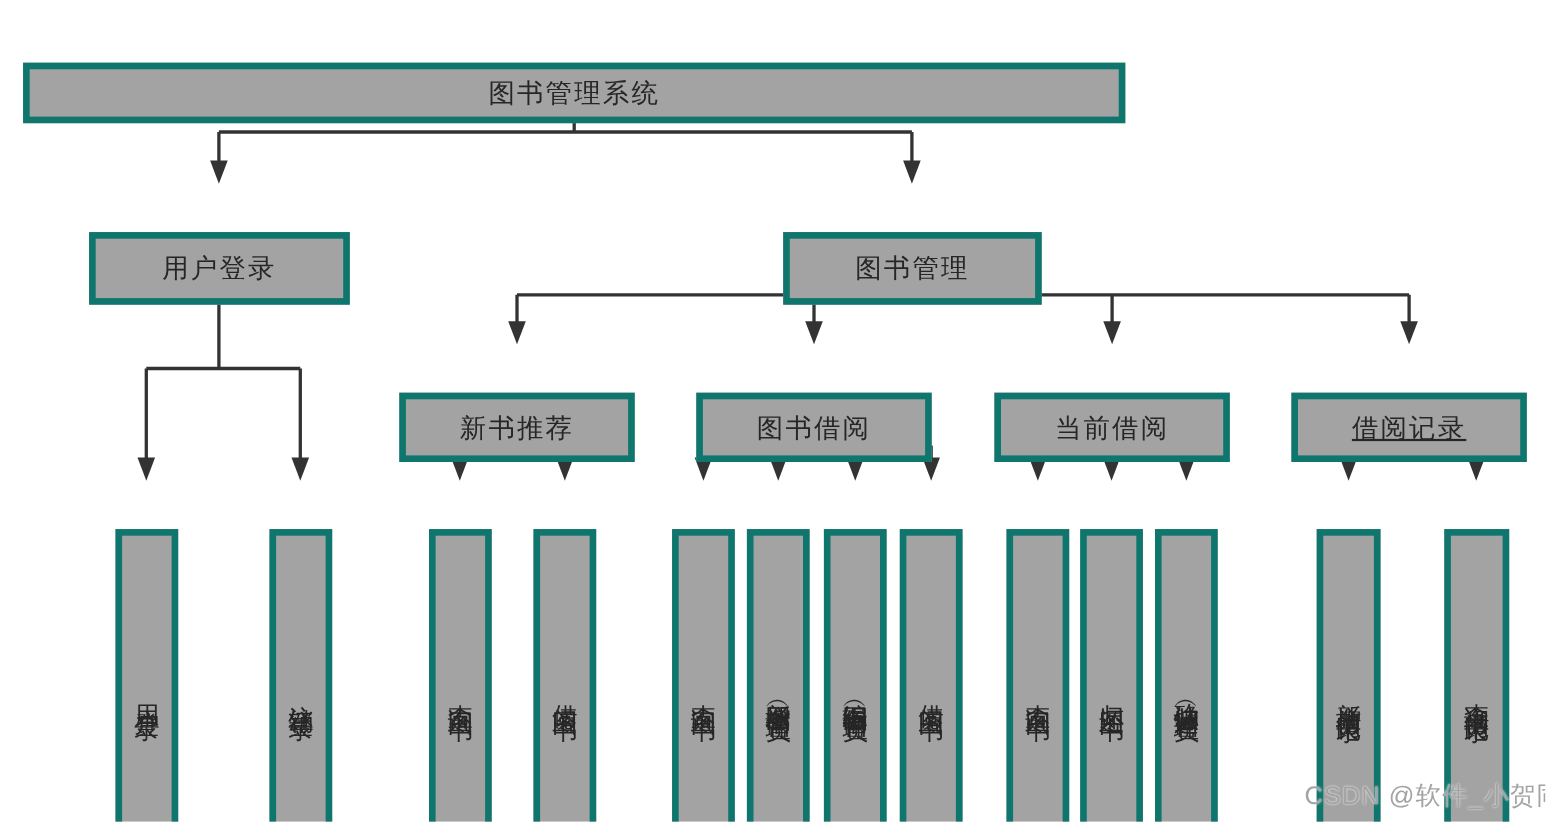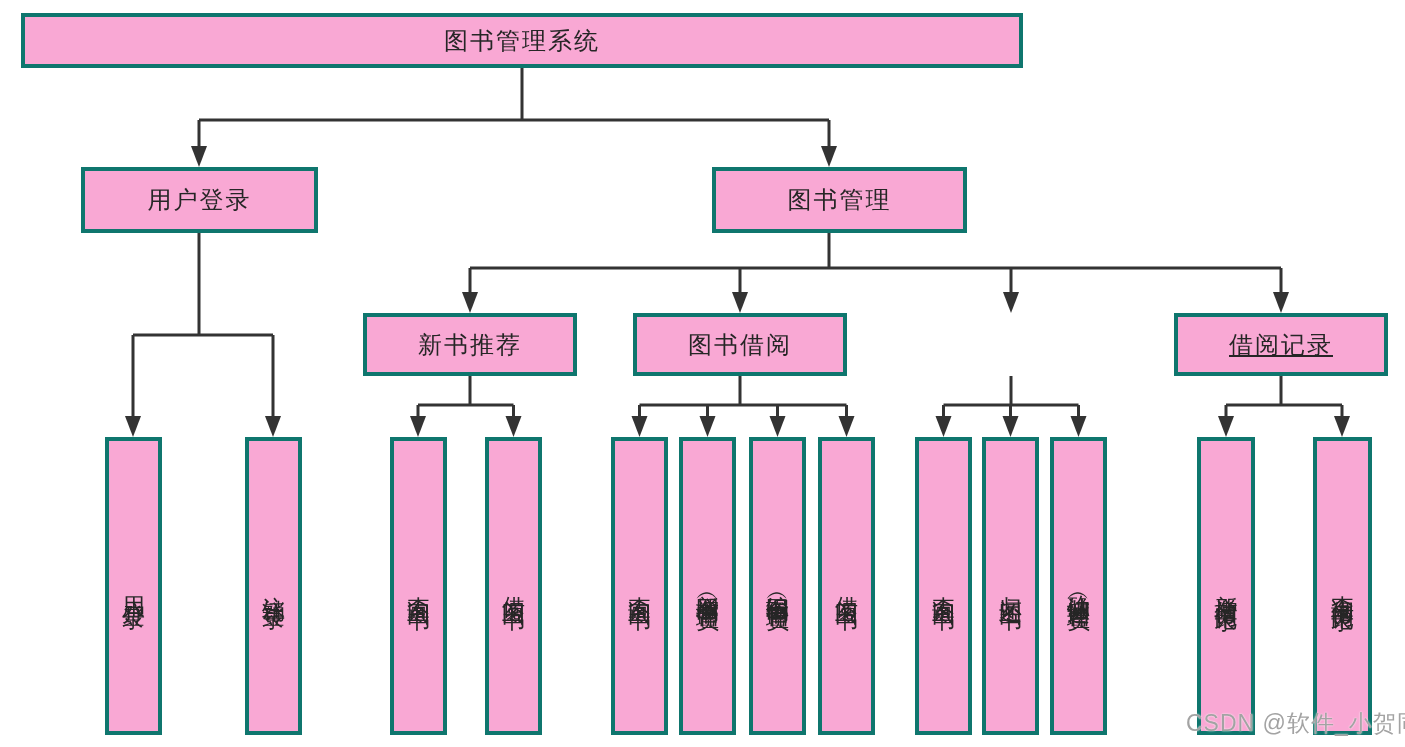--- a/index.html
+++ b/index.html
@@ -9,43 +9,44 @@
     height: 747px;
     background: #ffffff;
     font-family: "Liberation Sans", "DejaVu Sans", sans-serif;
     overflow: hidden;
   }
   svg.wires { position: absolute; left: 0; top: 0; z-index: 1; }
   .node {
     position: absolute;
     z-index: 2;
     box-sizing: border-box;
-    background: #f9a8d4;
-    border: 4px solid #0f766e;
+    background: #a3a3a3;
+    border: 6px solid #0f766e;
     color: #262626;
     display: flex;
     align-items: center;
     justify-content: center;
     font-size: 24px;
     letter-spacing: 2px;
     white-space: nowrap;
+    margin-top: 44px;
   }
   .vnode {
     writing-mode: vertical-rl;
     text-orientation: mixed;
     font-size: 23px;
     letter-spacing: 4px;
     line-height: 1;
     white-space: normal;
   }
   
   .n-root { left: 21px;  top: 13px;  width: 1002px; height: 55px; }
   
   .n-l1-0 { left: 81px;  top: 167px; width: 237px; height: 66px; }
-  .n-l1-1 { left: 712px; top: 167px; width: 255px; height: 66px; }
+  .n-l1-1 { left: 712px; top: 167px; width: 235px; height: 66px; }
   
   .n-l2-0 { left: 363px;  top: 313px; width: 214px; height: 63px; }
   .n-l2-1 { left: 633px;  top: 313px; width: 214px; height: 63px; }
   .n-l2-2 { left: 904px;  top: 313px; width: 214px; height: 63px; }
   .n-l2-3 { left: 1174px; top: 313px; width: 214px; height: 63px; text-decoration: underline; }
   
   .leaf { top: 437px; width: 57px; height: 298px; }
   .lf-0  { left: 105px; }
   .lf-1  { left: 245px; }
   .lf-2  { left: 390px; }
@@ -116,20 +117,21 @@
     </g>
   </svg>
 
   <div class="node n-root">图书管理系统</div>
 
   <div class="node n-l1-0">用户登录</div>
   <div class="node n-l1-1">图书管理</div>
 
   <div class="node n-l2-0">新书推荐</div>
   <div class="node n-l2-1">图书借阅</div>
+  <div class="node n-l2-2">当前借阅</div>
   <div class="node n-l2-3">借阅记录</div>
 
   <div class="node vnode leaf lf-0">用户登录</div>
   <div class="node vnode leaf lf-1">注销登录</div>
   <div class="node vnode leaf lf-2">查询图书</div>
   <div class="node vnode leaf lf-3">借阅图书</div>
   <div class="node vnode leaf lf-4">查询图书</div>
   <div class="node vnode leaf lf-5">新增图书（管理员）</div>
   <div class="node vnode leaf lf-6">编辑图书（管理员）</div>
   <div class="node vnode leaf lf-7">借阅图书</div>

